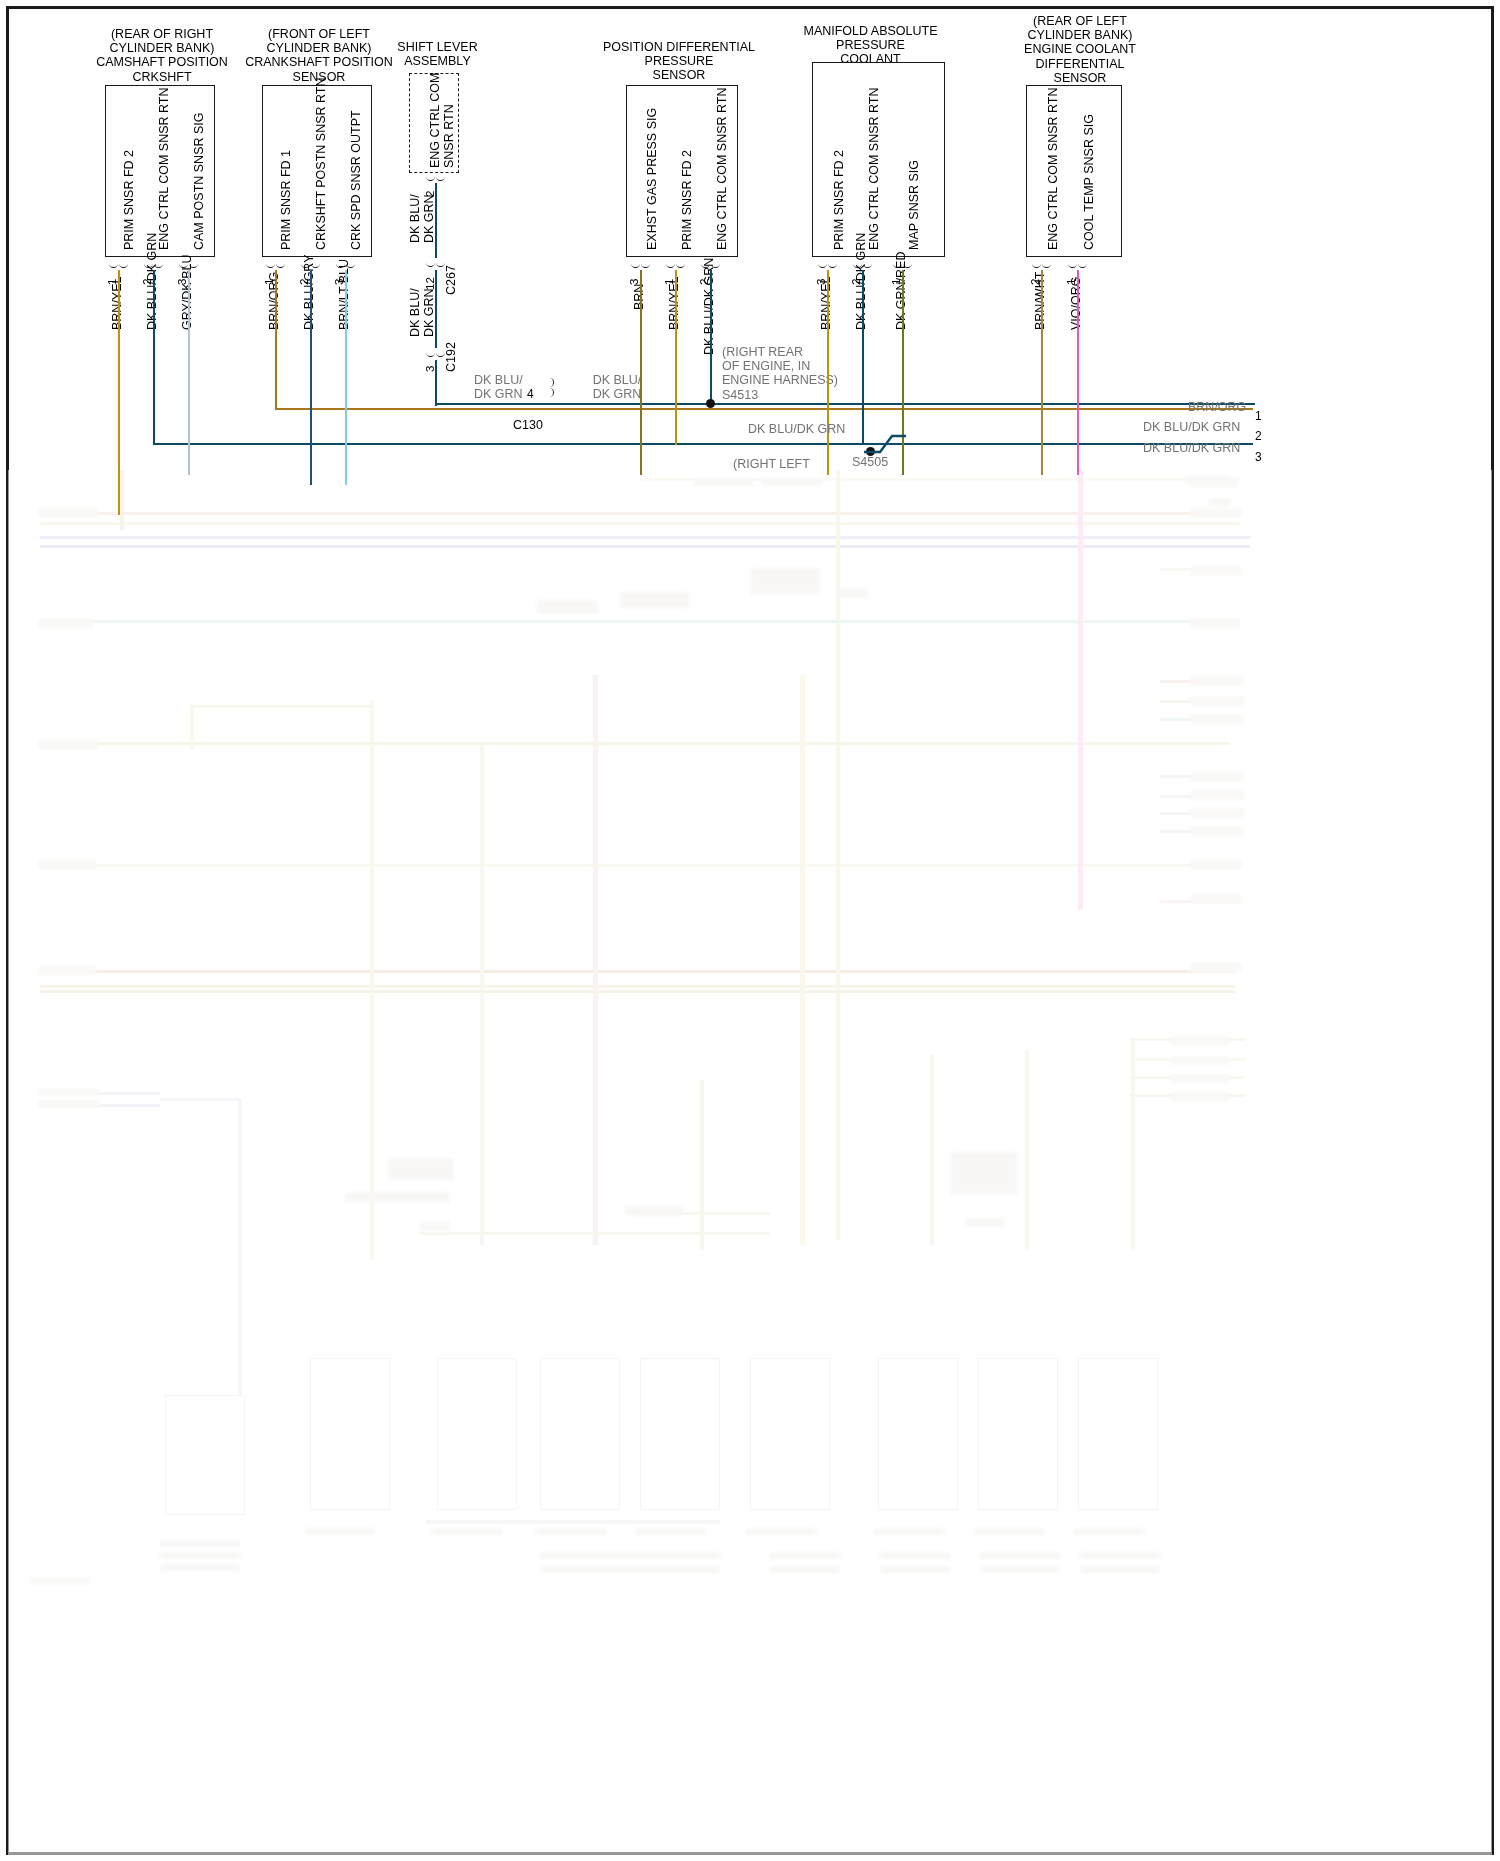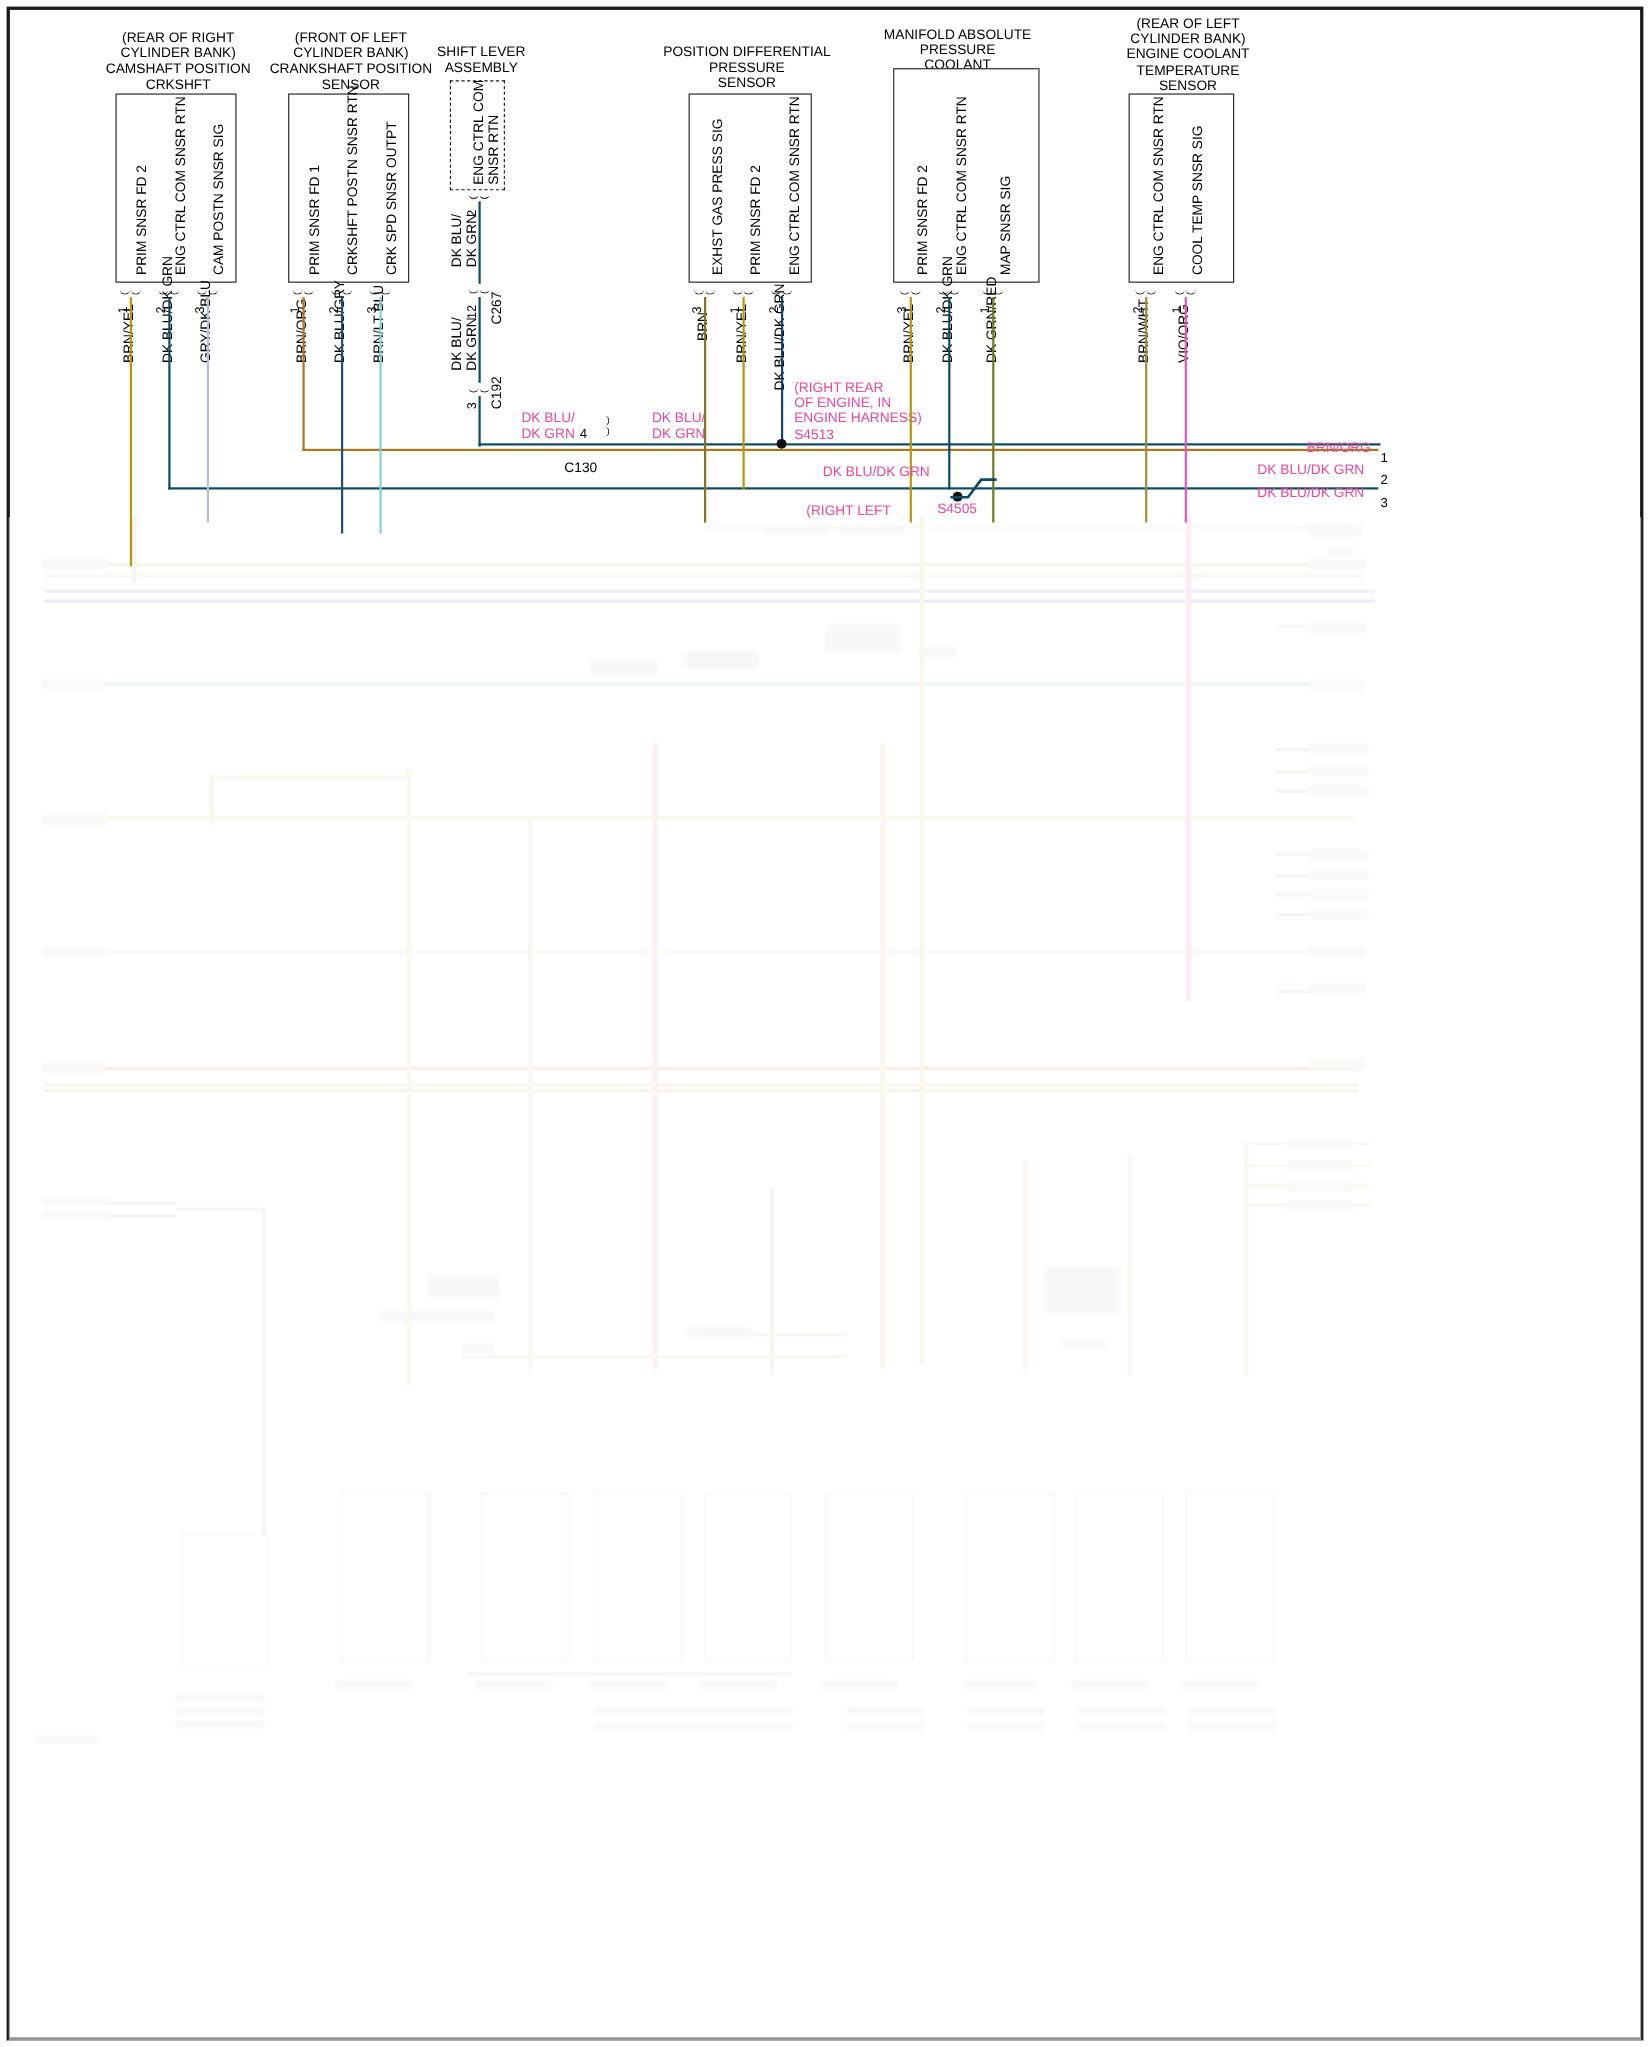--- a/index.html
+++ b/index.html
@@ -11,21 +11,21 @@
   
   .hdr{position:absolute;text-align:center;font-size:12.5px;line-height:14.2px;color:#000;white-space:pre-line;}
   .box{position:absolute;border:1.6px solid #1a1a1a;background:#fff;box-sizing:border-box;}
   .boxd{position:absolute;border:1.6px dashed #1a1a1a;background:#fff;box-sizing:border-box;}
   .vlabel{position:absolute;font-size:12.5px;color:#000;white-space:nowrap;
           transform-origin:0 0;transform:rotate(-90deg);}
   .pin{position:absolute;font-size:11.5px;color:#000;white-space:nowrap;
        transform-origin:0 0;transform:rotate(-90deg);}
   .wname{position:absolute;font-size:12.5px;color:#000;white-space:nowrap;
          transform-origin:0 0;transform:rotate(-90deg);}
-  .htext{position:absolute;font-size:12.5px;line-height:14.2px;color:#ec4899;white-space:pre-line;}
+  .htext{position:absolute;font-size:12.5px;line-height:14.2px;color:#737373;white-space:pre-line;}
   .hnum{position:absolute;font-size:12px;color:#000;}
 
   .wire{position:absolute;}
   .wv{width:2.4px;}
   .wh{height:2.4px;}
 
   .dot{position:absolute;width:9px;height:9px;border-radius:50%;background:#111;}
 
   
   .conn{position:absolute;width:20px;height:13px;}
@@ -302,21 +302,21 @@
   <div class="dot" style="left:866px;top:447px;"></div>
   <svg style="position:absolute;left:862px;top:432px;width:46px;height:24px;">
     <polyline points="2,20 18,20 30,4 44,4" fill="none" stroke="#0d4a63" stroke-width="2.4"></polyline>
   </svg>
   <div class="htext" style="left:852px;top:455px;">S4505</div>
   <div class="htext" style="left:733px;top:457px;">(RIGHT LEFT</div>
 
   <div class="hdr" style="left:1000px;top:14px;width:160px;">(REAR OF LEFT
 CYLINDER BANK)
 ENGINE COOLANT
-TEMPERATURE
+DIFFERENTIAL
 SENSOR</div>
   <div class="box" style="left:1026px;top:85px;width:96px;height:172px;"></div>
   <div class="vlabel" style="left:1046px;top:250px;">ENG CTRL COM SNSR RTN</div>
   <div class="vlabel" style="left:1082px;top:250px;">COOL TEMP SNSR SIG</div>
   <div class="conn" style="left:1032px;top:257px;"></div>
   <div class="conn" style="left:1068px;top:257px;"></div>
   <div class="pin" style="left:1029px;top:285px;">2</div>
   <div class="pin" style="left:1065px;top:285px;">1</div>
   <div class="wname" style="left:1033px;top:330px;">BRN/WHT</div>
   <div class="wname" style="left:1069px;top:330px;">VIO/ORG</div>

